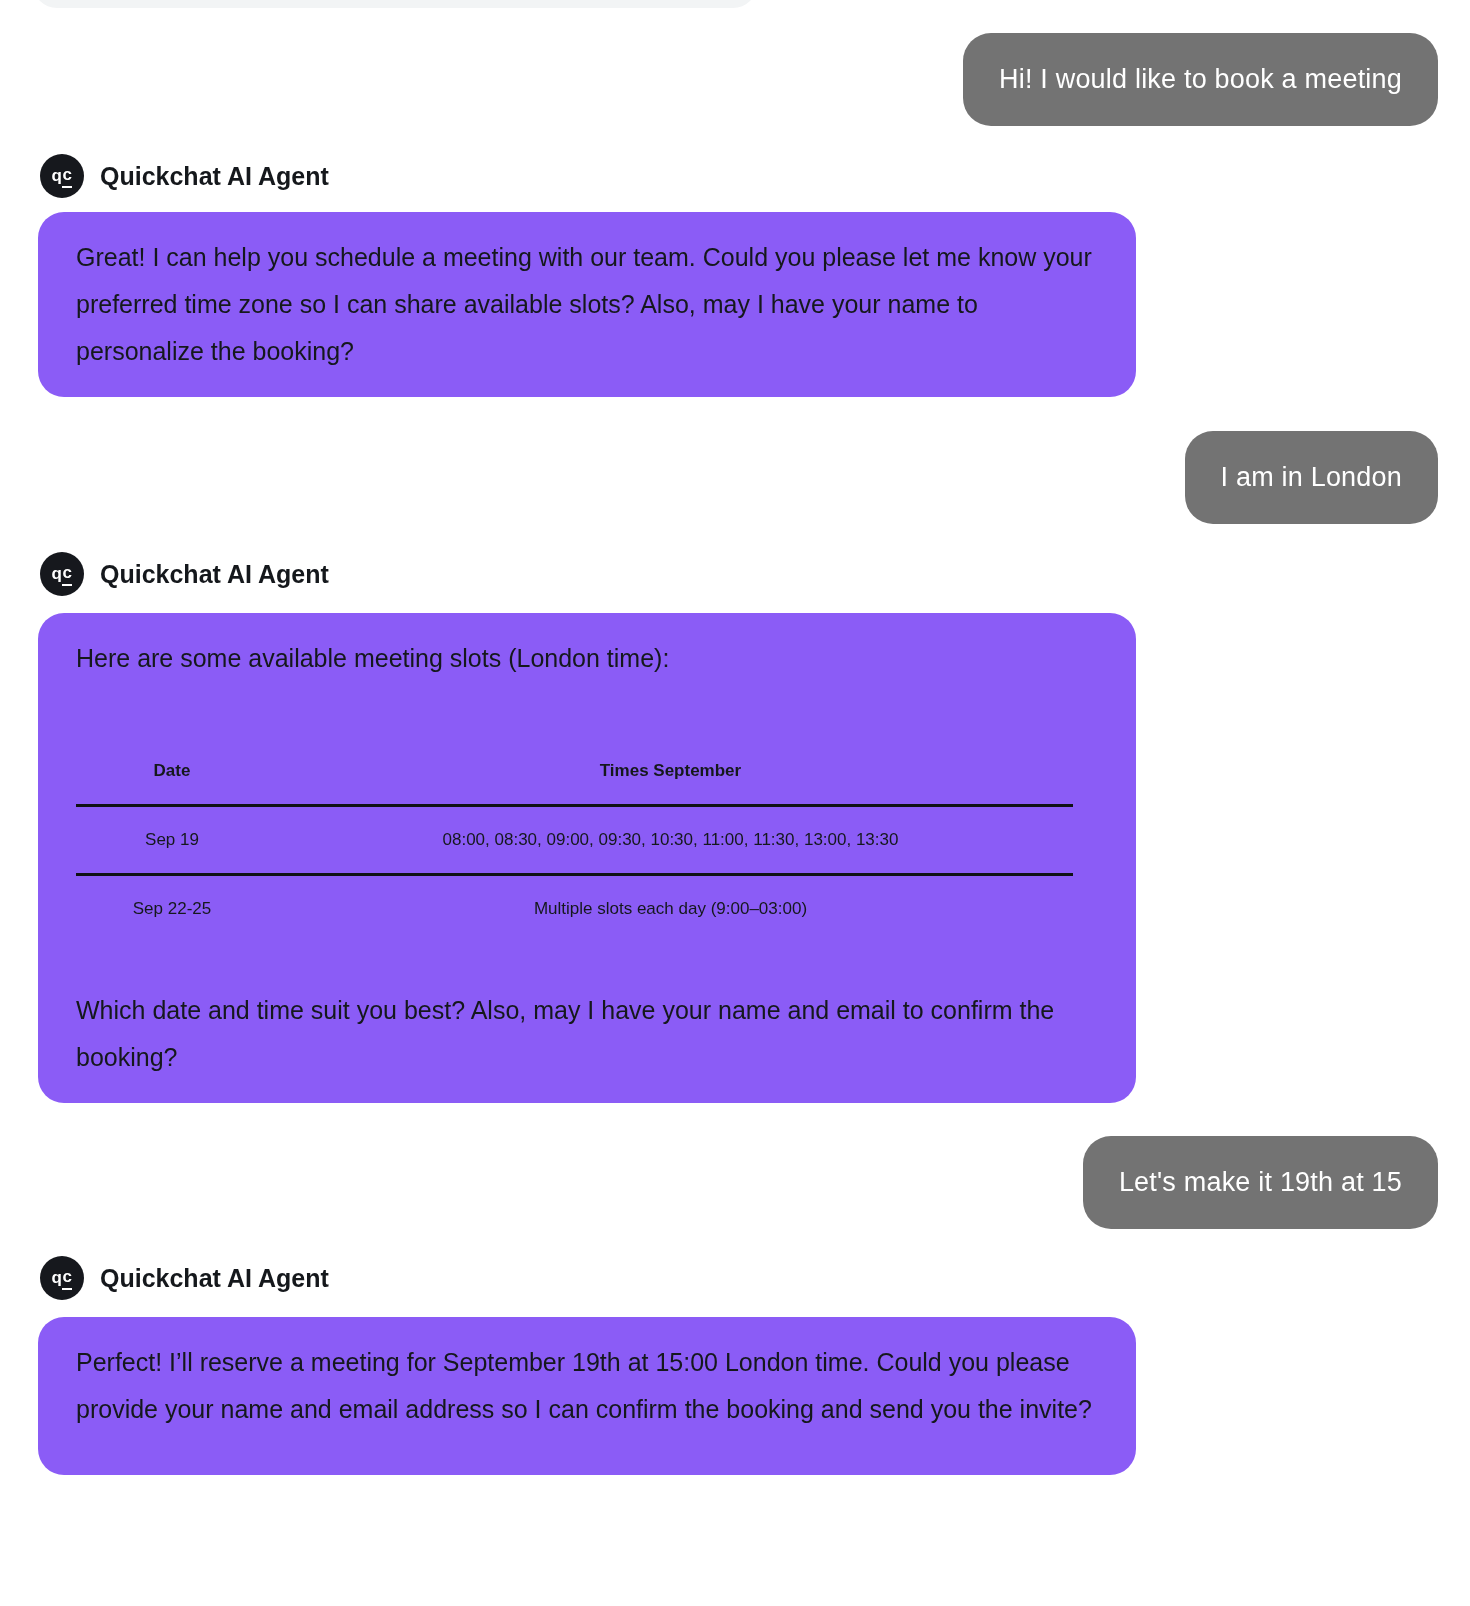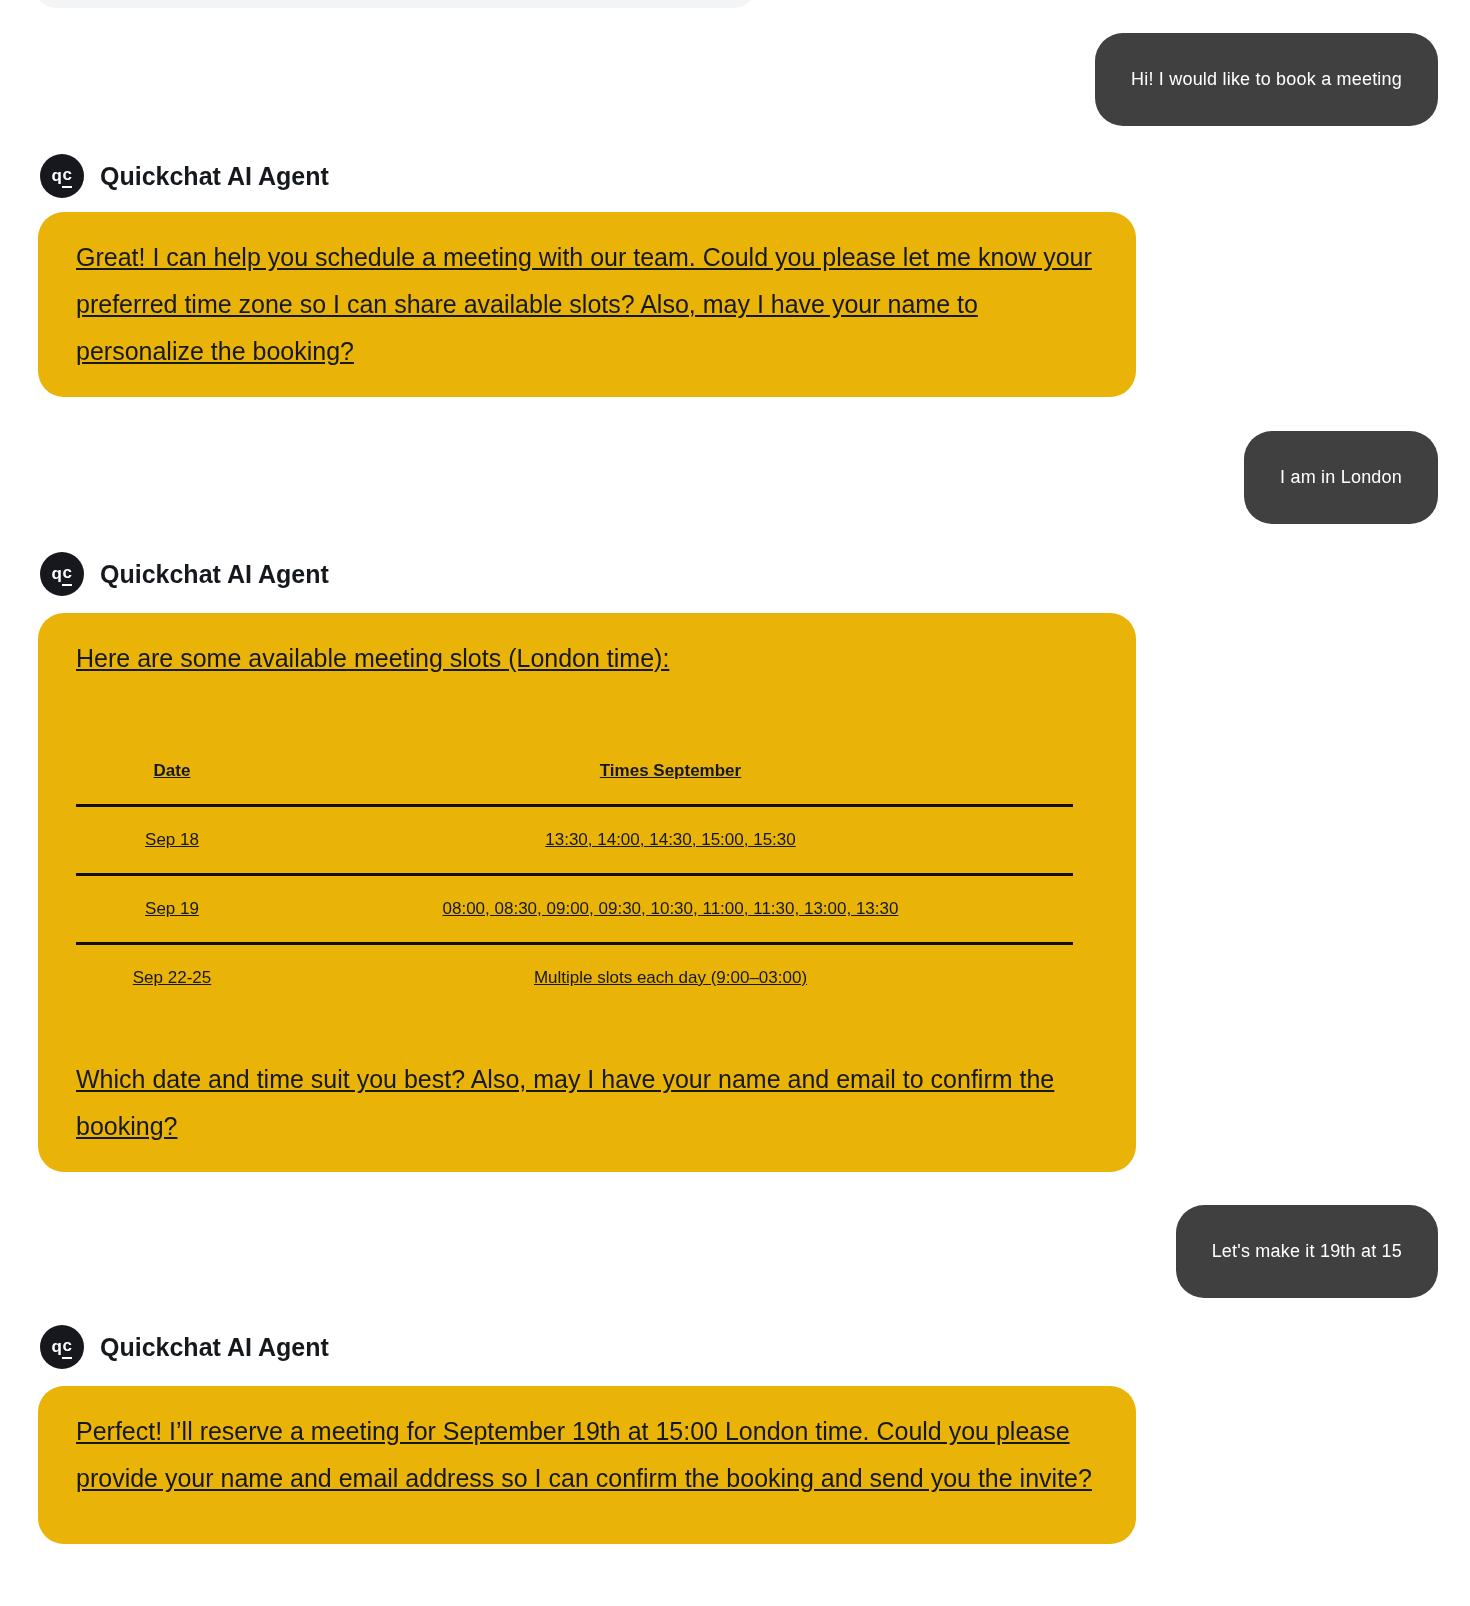--- a/index.html
+++ b/index.html
@@ -26,23 +26,23 @@
     margin-left: 33px;
     width: 724px;
     height: 48px;
     background: #f2f4f5;
     border-radius: 26px;
     flex: 0 0 auto;
   }
   .user-bubble {
     align-self: flex-end;
     margin-right: 32px;
-    background: #404040;
+    background: #737373;
     color: #ffffff;
-    font-size: 18px;
+    font-size: 27px;
     line-height: 33px;
     padding: 30px 36px;
     border-radius: 28px;
     letter-spacing: 0.2px;
     white-space: nowrap;
     flex: 0 0 auto;
   }
   .agent-header {
     display: flex;
     align-items: center;
@@ -71,28 +71,27 @@
   .agent-name {
     margin-left: 16px;
     font-size: 25px;
     font-weight: 700;
     color: #15181c;
     text-align: center;
   }
   .agent-bubble {
     margin-left: 38px;
     width: 1022px;
-    background: #eab308;
+    background: #8b5cf6;
     border-radius: 26px;
     padding: 22px 38px;
     font-size: 25px;
     line-height: 47px;
     color: #15181c;
     flex: 0 0 auto;
-    text-decoration: underline;
   }
   .mt25 { margin-top: 25px; }
   .mt28 { margin-top: 28px; }
   .mt34 { margin-top: 34px; }
   .mt33 { margin-top: 33px; margin-left: 41px; }
   .mt27 { margin-top: 27px; }
   .mt14 { margin-top: 14px; }
   .mt17 { margin-top: 17px; }
   .agent-bubble p { margin: 0; }
   .slots-table {
@@ -148,24 +147,20 @@
     <p>Here are some available meeting slots (London time):</p>
     <table class="slots-table">
       <thead>
         <tr>
           <th class="col-date">Date</th>
           <th>Times September</th>
         </tr>
       </thead>
       <tbody>
         <tr>
-          <td>Sep 18</td>
-          <td>13:30, 14:00, 14:30, 15:00, 15:30</td>
-        </tr>
-        <tr>
           <td>Sep 19</td>
           <td>08:00, 08:30, 09:00, 09:30, 10:30, 11:00, 11:30, 13:00, 13:30</td>
         </tr>
         <tr>
           <td>Sep 22-25</td>
           <td>Multiple slots each day (9:00–03:00)</td>
         </tr>
       </tbody>
     </table>
     <p>Which date and time suit you best? Also, may I have your name and email to confirm the booking?</p>

